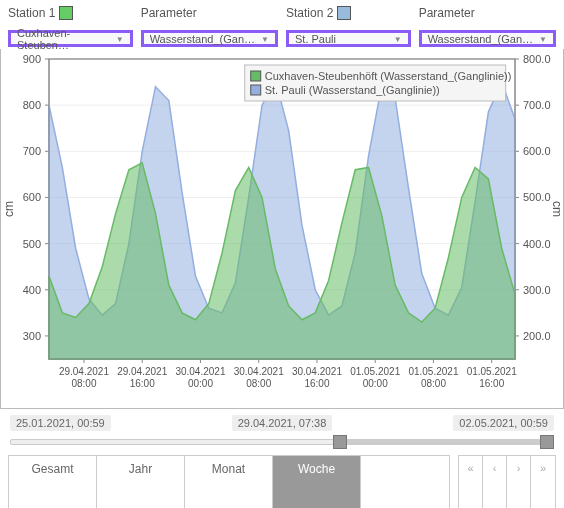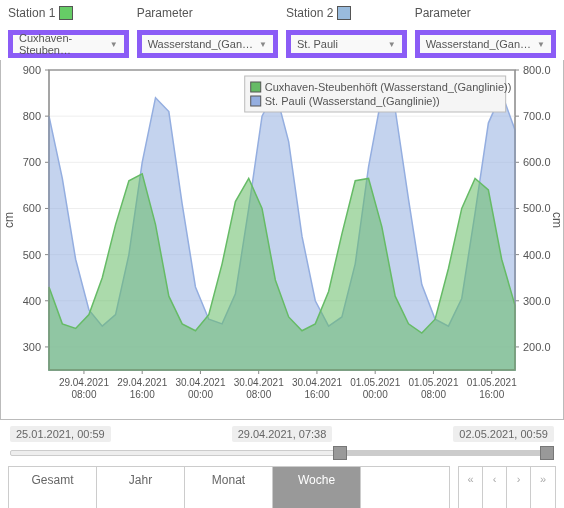--- a/index.html
+++ b/index.html
@@ -3,21 +3,21 @@
 <meta charset="utf-8">
 <style>
 * { box-sizing: border-box; margin: 0; padding: 0; }
 body { font-family: Arial, sans-serif; font-size: 12px; color: #555; width: 564px; background: #fff; }
 .controls { display: flex; gap: 8px; padding: 6px 8px 2px; }
 .ctrl-group { flex: 1; }
 .ctrl-label { display: flex; align-items: center; gap: 4px; font-size: 12px; color: #555; margin-bottom: 10px; }
 .swatch { display: inline-block; width: 14px; height: 14px; border: 1px solid #555; }
 .swatch.green { background: #6c6; }
 .swatch.blue { background: #9bd; }
-.select { position: relative; border: 5px solid #8b5cf6; background: #f9f9f9; height: 28px; display: flex; align-items: center; padding: 0 20px 0 6px; font-size: 11px; color: #555; cursor: pointer; }
+.select { position: relative; border: 3px solid #8b5cf6; background: #f9f9f9; height: 17px; display: flex; align-items: center; padding: 0 20px 0 6px; font-size: 11px; color: #555; cursor: pointer; }
 .select .caret { position: absolute; right: 6px; top: 50%; transform: translateY(-50%); font-size: 8px; color: #888; }
 .chart-wrap { position: relative; width: 564px; height: 360px; border: 1px solid #bbb; border-top: none; }
 .svg-chart { display: block; }
 .tick-lbl { font-size: 11px; fill: #555; }
 .tick-lbl2 { font-size: 10px; fill: #555; }
 .ylabel { font-size: 12px; fill: #555; }
 .legend-box { fill: #f5f5f5; stroke: #bbb; }
 .legend-text { font-size: 11px; fill: #555; }
 .range-labels { display: flex; justify-content: space-between; padding: 6px 10px 2px; }
 .range-badge { background: #eee; border-radius: 2px; padding: 2px 6px; font-size: 11px; color: #666; }

